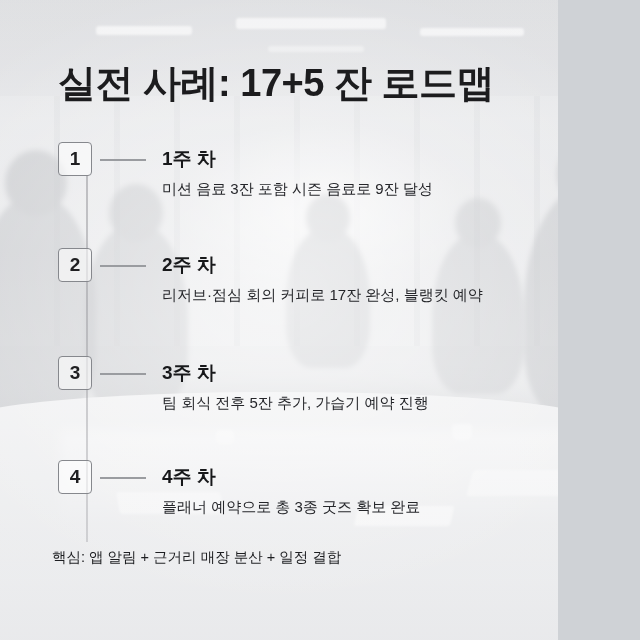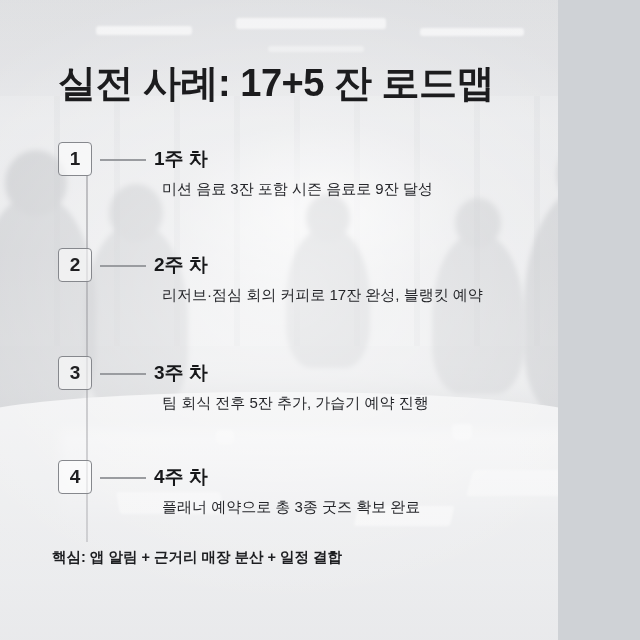--- a/index.html
+++ b/index.html
@@ -185,21 +185,21 @@
   .step .connector {
     position: absolute;
     left: 42px;
     top: 17px;
     width: 46px;
     height: 1.5px;
     background: #9a9ca0;
   }
   .step .step-title {
     position: absolute;
-    left: 96px;
+    left: 104px;
     top: 4px;
     font-size: 19px;
     font-weight: 700;
     color: #17181a;
   }
   .step .step-desc {
     position: absolute;
     left: 104px;
     top: 38px;
     font-size: 15px;
@@ -212,21 +212,21 @@
   .s1 { top: 142px; }
   .s2 { top: 248px; }
   .s3 { top: 356px; }
   .s4 { top: 460px; }
 
   .footnote {
     position: absolute;
     left: 52px;
     top: 548px;
     font-size: 14.5px;
-    font-weight: 700;
+    font-weight: 400;
     color: #1d1e21;
     white-space: nowrap;
   }
 </style>
 </head>
 <body>
 
 <div id="poster">
 
   <div class="bg">

